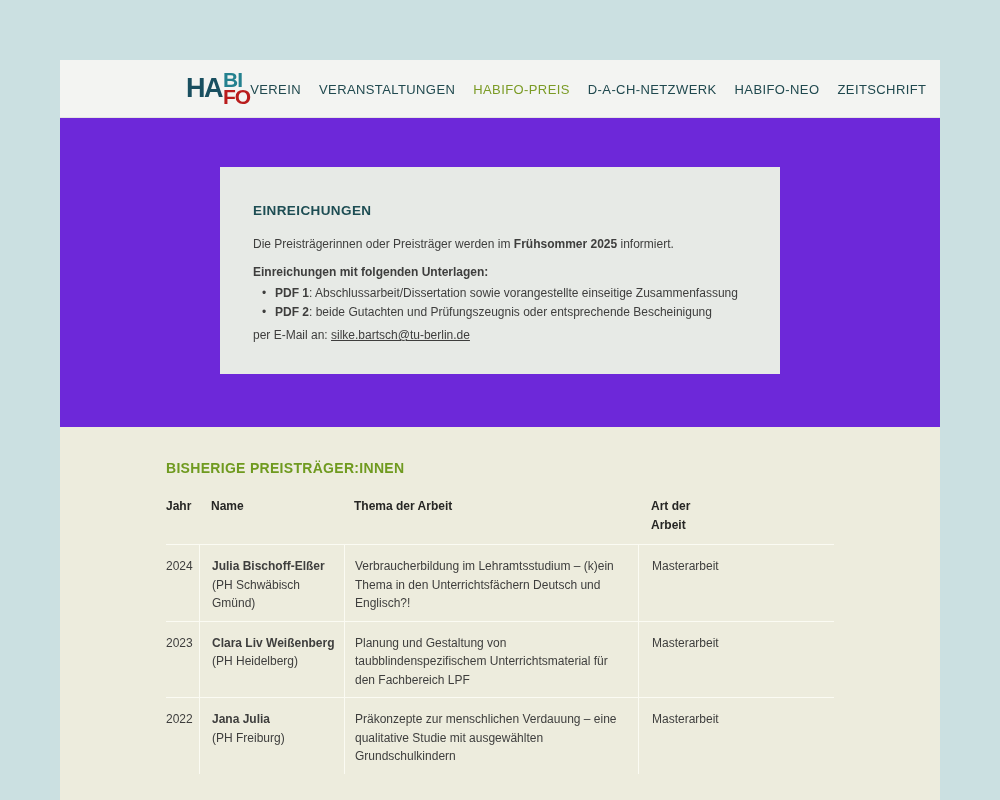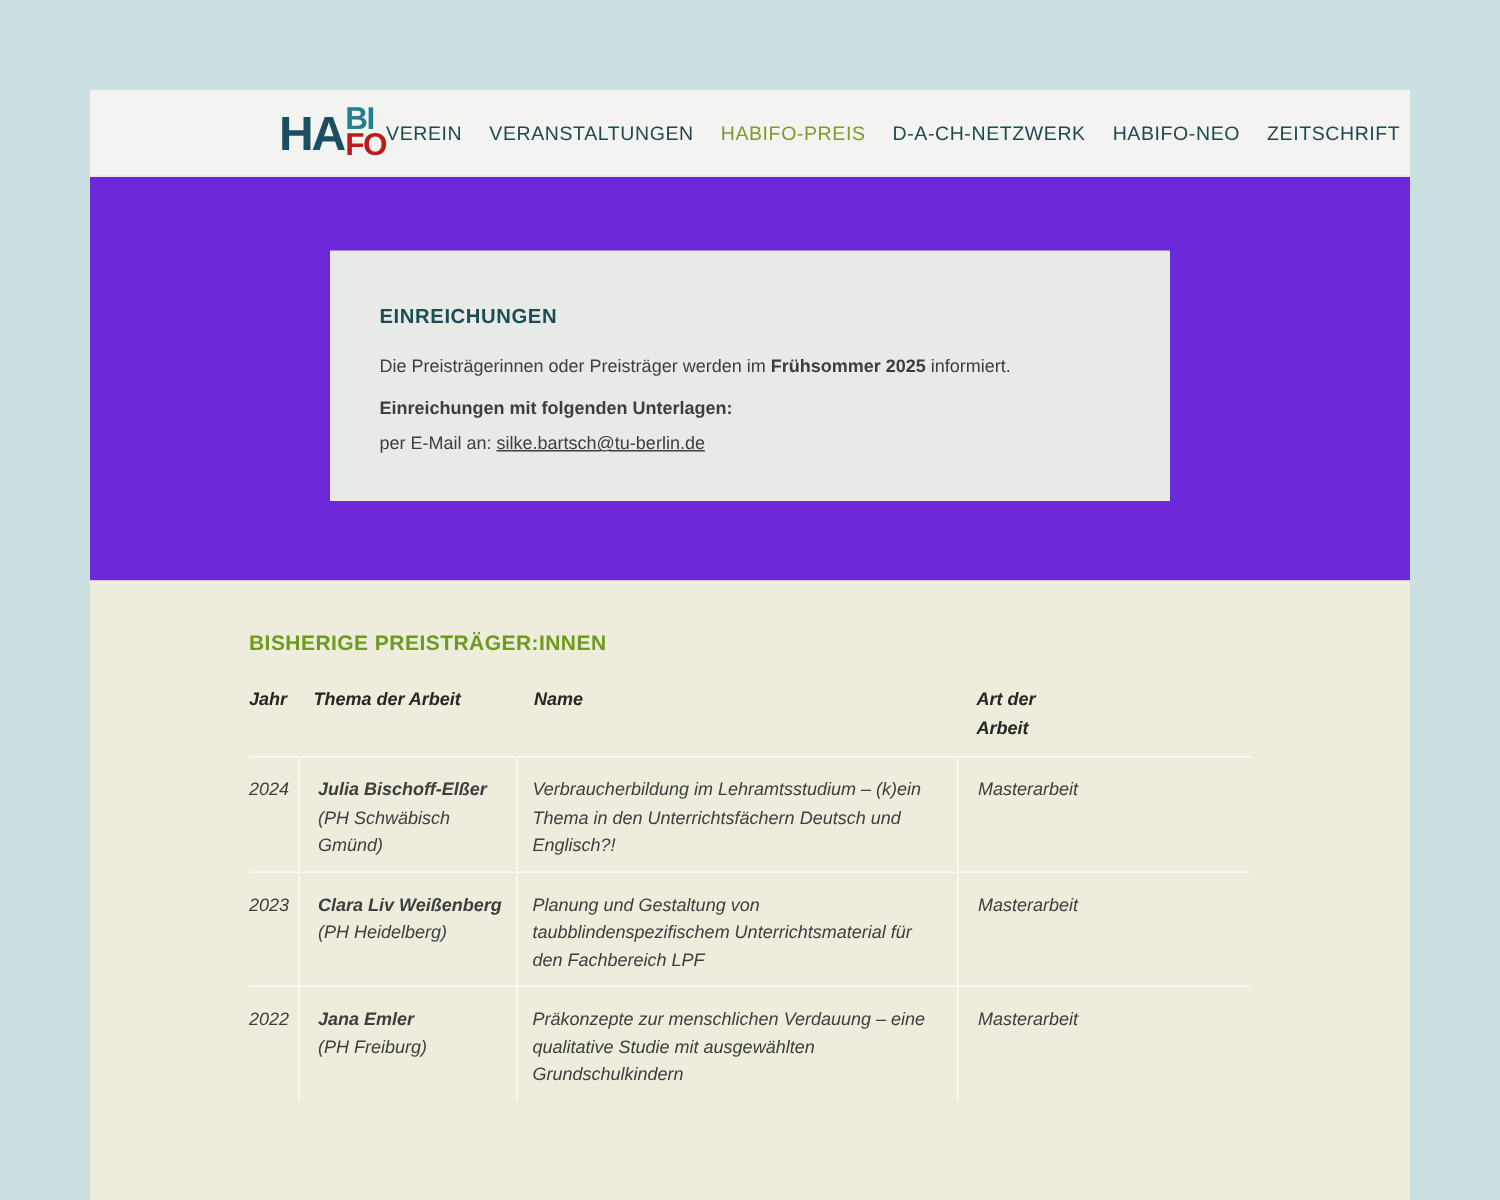--- a/index.html
+++ b/index.html
@@ -22,21 +22,21 @@
     height:58px; flex:0 0 58px;
     background:#f3f4f2;
     border-bottom:1px solid #e4e4e0;
   }
   .header-inner {
     height:100%;
     padding:0 126px;
     display:flex; justify-content:space-between; align-items:center;
   }
   .logo { display:flex; align-items:center; cursor:pointer; }
-  .logo-ha { font-size:32px; font-weight:bold; color:#194f60; letter-spacing:-1.5px; line-height:1; }
+  .logo-ha { font-size:27px; font-weight:bold; color:#194f60; letter-spacing:-1.5px; line-height:1; }
   .logo-col { display:flex; flex-direction:column; margin-left:1px; }
   .logo-bi, .logo-fo { font-size:21px; font-weight:bold; line-height:16.5px; letter-spacing:-1px; }
   .logo-bi { color:#23818f; }
   .logo-fo { color:#b91c1c; }
   .nav { display:flex; gap:18px; list-style:none; }
   .nav a {
     font-size:13px; font-weight:normal; letter-spacing:0.4px;
     color:#20494f; text-decoration:none; white-space:nowrap; cursor:pointer;
   }
   .nav a.active { color:#7b9b26; }
@@ -69,21 +69,20 @@
     background:#edecdd;
     padding:33px 106px 0;
   }
   .laureates-title {
     font-size:14px; font-weight:bold; letter-spacing:0.3px;
     color:#6f9a1f; margin-bottom:15px;
   }
   .grid-row {
     display:grid;
     grid-template-columns:33px 145px 294px 88px;
-    font-style:italic;
   }
   .t-head { font-size:12px; font-weight:bold; color:#262624; }
   .t-head .cell { padding:6px 0 10px; }
   .t-row { border-top:1px solid #fbfbf3; font-size:12px; color:#3e3e3d; }
   .cell { line-height:18.5px; }
   .t-row .cell { padding:12px 0 8px; }
   .c2 { padding-left:12px !important; }
   .c3 { padding-left:10px !important; padding-right:18px !important; }
   .c4 { padding-left:13px !important; }
   .t-row .c2, .t-row .c3, .t-row .c4 { border-left:1px solid #fbfbf3; }
@@ -114,31 +113,35 @@
         </ul>
       </nav>
     </div>
   </header>
 
   <section class="white-zone">
     <div class="sub-box">
       <h2 class="sub-title">EINREICHUNGEN</h2>
       <p class="sp"><span>Die Preisträgerinnen oder Preisträger werden im </span><b>Frühsommer 2025</b><span> informiert.</span></p>
       <p class="lead-list">Einreichungen mit folgenden Unterlagen:</p>
+      <ul class="sub-list">
+        <li><b>PDF 1</b><span>: Abschlussarbeit/Dissertation sowie vorangestellte einseitige Zusammenfassung</span></li>
+        <li><b>PDF 2</b><span>: beide Gutachten und Prüfungszeugnis oder entsprechende Bescheinigung</span></li>
+      </ul>
       <p class="mail-line"><span>per E-Mail an: </span><a class="mail-link">silke.bartsch@tu-berlin.de</a></p>
     </div>
   </section>
 
   <section class="beige-zone">
     <h2 class="laureates-title">BISHERIGE PREISTRÄGER:INNEN</h2>
 
     <div class="grid-row t-head">
       <div class="cell c1">Jahr</div>
+      <div class="cell c2">Name</div>
       <div class="cell c3">Thema der Arbeit</div>
-      <div class="cell c2">Name</div>
       <div class="cell c4">Art der Arbeit</div>
     </div>
 
     <div class="grid-row t-row">
       <div class="cell c1">2024</div>
       <div class="cell c2">
         <div class="p-name">Julia Bischoff-Elßer</div>
         <div>(PH Schwäbisch Gmünd)</div>
       </div>
       <div class="cell c3">Verbraucherbildung im Lehramtsstudium – (k)ein Thema in den Unterrichtsfächern Deutsch und Englisch?!</div>
@@ -151,21 +154,21 @@
         <div class="p-name">Clara Liv Weißenberg</div>
         <div>(PH Heidelberg)</div>
       </div>
       <div class="cell c3">Planung und Gestaltung von taubblindenspezifischem Unterrichtsmaterial für den Fachbereich LPF</div>
       <div class="cell c4">Masterarbeit</div>
     </div>
 
     <div class="grid-row t-row">
       <div class="cell c1">2022</div>
       <div class="cell c2">
-        <div class="p-name">Jana Emler</div>
+        <div class="p-name">Jana Julia</div>
         <div>(PH Freiburg)</div>
       </div>
       <div class="cell c3">Präkonzepte zur menschlichen Verdauung – eine qualitative Studie mit ausgewählten Grundschulkindern</div>
       <div class="cell c4">Masterarbeit</div>
     </div>
 
   </section>
 
 </div>
 

